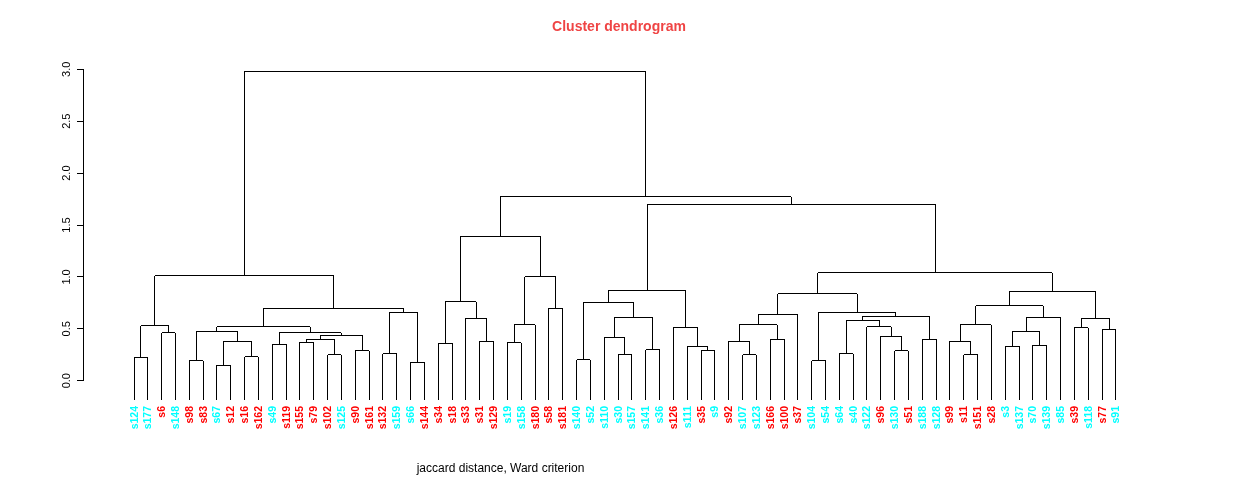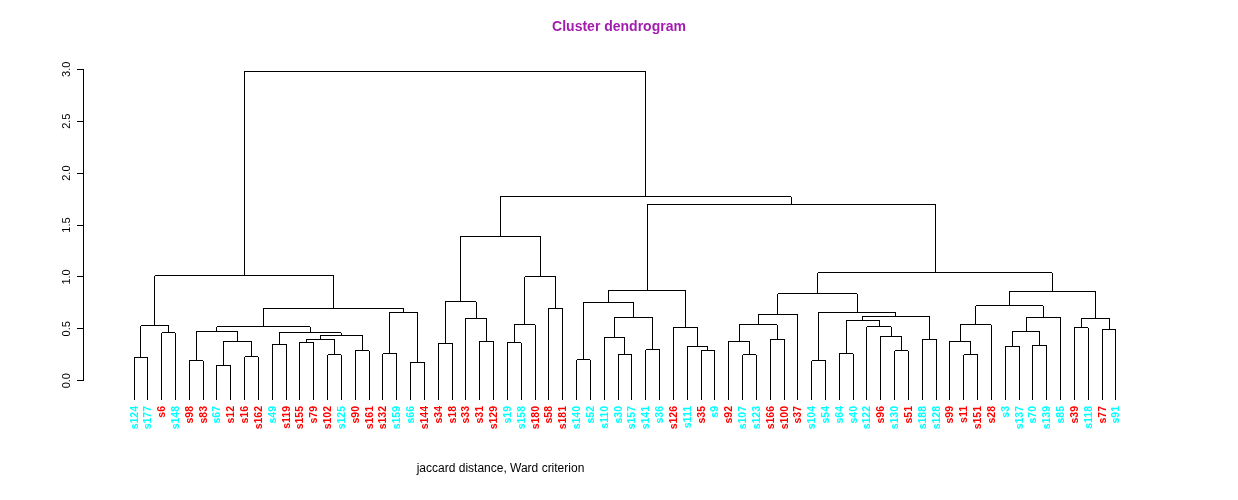--- a/index.html
+++ b/index.html
@@ -1,17 +1,17 @@
 <!DOCTYPE html>
 <html><head>
 <meta charset="utf-8">
 <style>
   html,body{margin:0;padding:0;background:#ffffff;font-family:"Liberation Sans","DejaVu Sans",sans-serif;}
   .figure{position:relative;width:1238px;height:500px;background:#ffffff;overflow:hidden;}
-  .title{position:absolute;top:18px;left:0;width:1238px;text-align:center;font-weight:bold;font-size:14px;color:#a21caf;}
+  .title{position:absolute;top:18px;left:0;width:1238px;text-align:center;font-weight:bold;font-size:14px;color:#ef4444;}
   .caption{position:absolute;top:461px;left:0;width:1001px;text-align:center;font-size:12px;color:#000;}
   svg text{font-family:"Liberation Sans","DejaVu Sans",sans-serif;}
   .ticklab{font-size:11px;fill:#000;}
   .leaflab{font-size:10.5px;font-weight:bold;}
 </style>
 </head>
 <body>
 
 <div class="figure">
   <div class="title">Cluster dendrogram</div>

